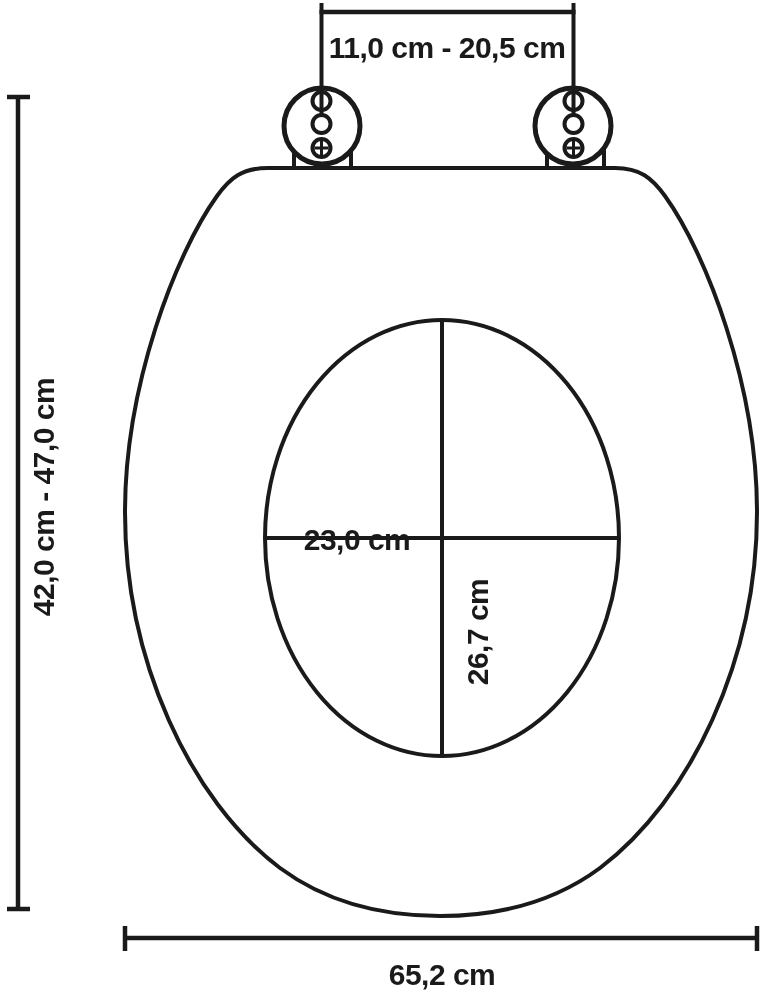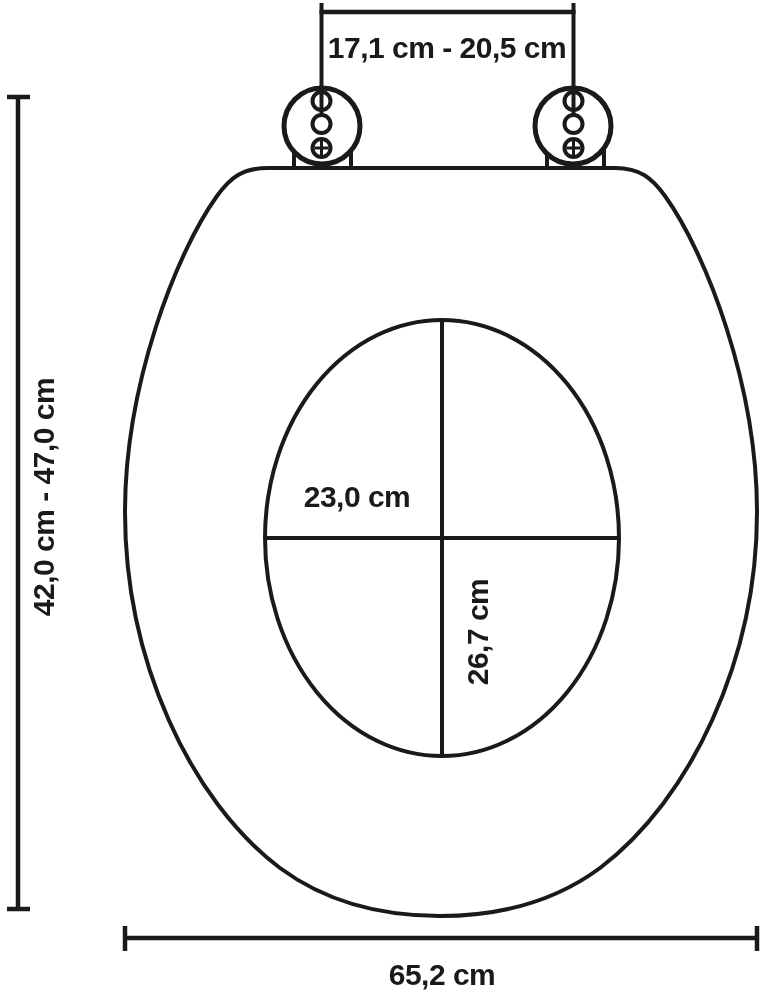--- a/index.html
+++ b/index.html
@@ -83,23 +83,23 @@
       <line x1="18" y1="97" x2="18" y2="909" stroke-width="4.5"></line>
       <line x1="7" y1="97" x2="30" y2="97" stroke-width="4.5"></line>
       <line x1="7" y1="909" x2="30" y2="909" stroke-width="4.5"></line>
 
       <line x1="125" y1="938" x2="757" y2="938" stroke-width="4.5"></line>
       <line x1="125" y1="926" x2="125" y2="951" stroke-width="4.5"></line>
       <line x1="757" y1="926" x2="757" y2="951" stroke-width="4.5"></line>
     </g>
   </svg>
 
-  <div class="dim-label" style="left:447px; top:48px;">17,1 cm - 20,5 cm</div>
+  <div class="dim-label" style="left:447px; top:48px;">11,0 cm - 20,5 cm</div>
 
   <div class="dim-label rot" style="left:44px; top:497px;">42,0 cm - 47,0 cm</div>
 
-  <div class="dim-label" style="left:357px; top:497px;">23,0 cm</div>
+  <div class="dim-label" style="left:357px; top:540px;">23,0 cm</div>
 
   <div class="dim-label rot" style="left:478px; top:632px;">26,7 cm</div>
 
   <div class="dim-label" style="left:442px; top:975px;">65,2 cm</div>
 
 </div>
 
 </body></html>

